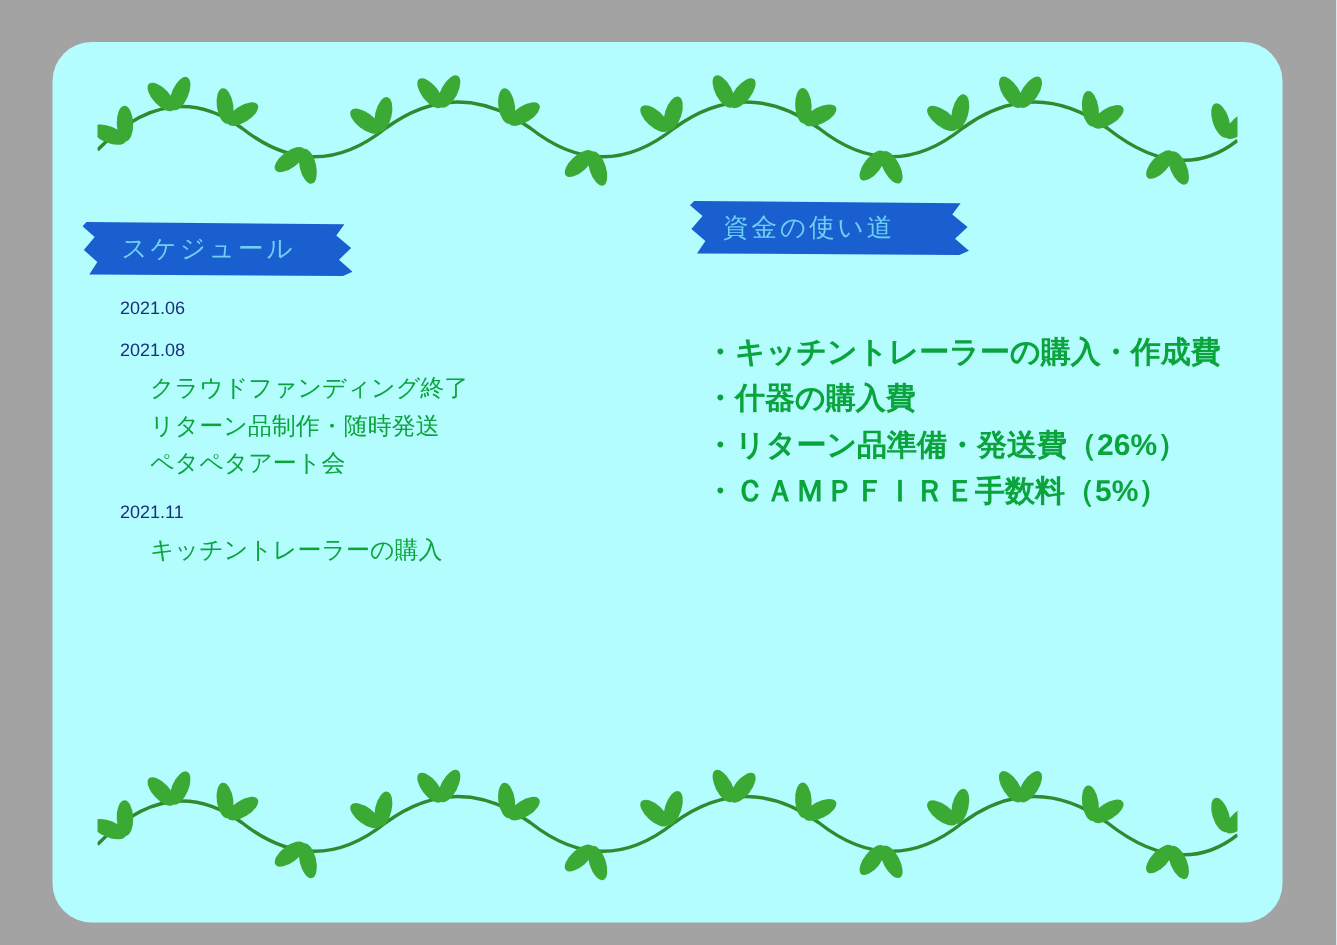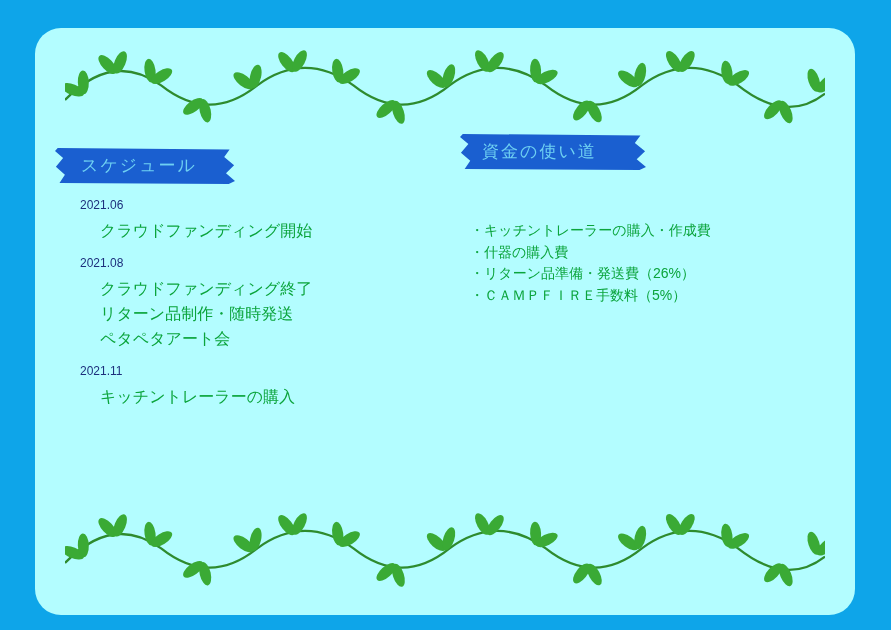--- a/index.html
+++ b/index.html
@@ -5,21 +5,21 @@
   html, body {
     margin: 0;
     padding: 0;
     background: #ffffff;
     font-family: "Liberation Sans", "DejaVu Sans", sans-serif;
   }
   .page {
     position: relative;
     width: 891px;
     height: 630px;
-    background: #0ea5e9;
+    background: #a3a3a3;
     overflow: hidden;
   }
   .card {
     position: absolute;
     left: 35px;
     top: 28px;
     width: 820px;
     height: 587px;
     background: #b3fdff;
     border-radius: 26px;
@@ -58,23 +58,24 @@
   }
   .sched-event {
     color: #0ba43c;
     font-size: 16px;
     margin: 0 0 4px 45px;
   }
 
   .funds-list { margin: 50px 0 0 10px; }
   .fund-item {
     color: #0ba43c;
-    font-size: 14px;
+    font-size: 20px;
     line-height: 1.55;
     white-space: nowrap;
+    font-weight: bold;
   }
 </style>
 </head>
 <body>
 
 <div class="page">
 
   <svg width="0" height="0" style="position:absolute" aria-hidden="true">
     <defs>
       <g id="leafpair">
@@ -113,21 +114,20 @@
     <svg class="vine vine-bottom" viewBox="0 0 830 100" preserveAspectRatio="xMidYMid meet">
       <use href="#vine-art"></use>
     </svg>
 
     <div class="section schedule-section">
       <div class="tape">
         <span>スケジュール</span>
       </div>
       <div class="sched-list">
         <div class="sched-date">2021.06</div>
-        <div class="sched-event">クラウドファンディング開始</div>
         <div class="sched-date">2021.08</div>
         <div class="sched-event">クラウドファンディング終了</div>
         <div class="sched-event">リターン品制作・随時発送</div>
         <div class="sched-event">ペタペタアート会</div>
         <div class="sched-date">2021.11</div>
         <div class="sched-event">キッチントレーラーの購入</div>
       </div>
     </div>
 
     <div class="section funds-section">

